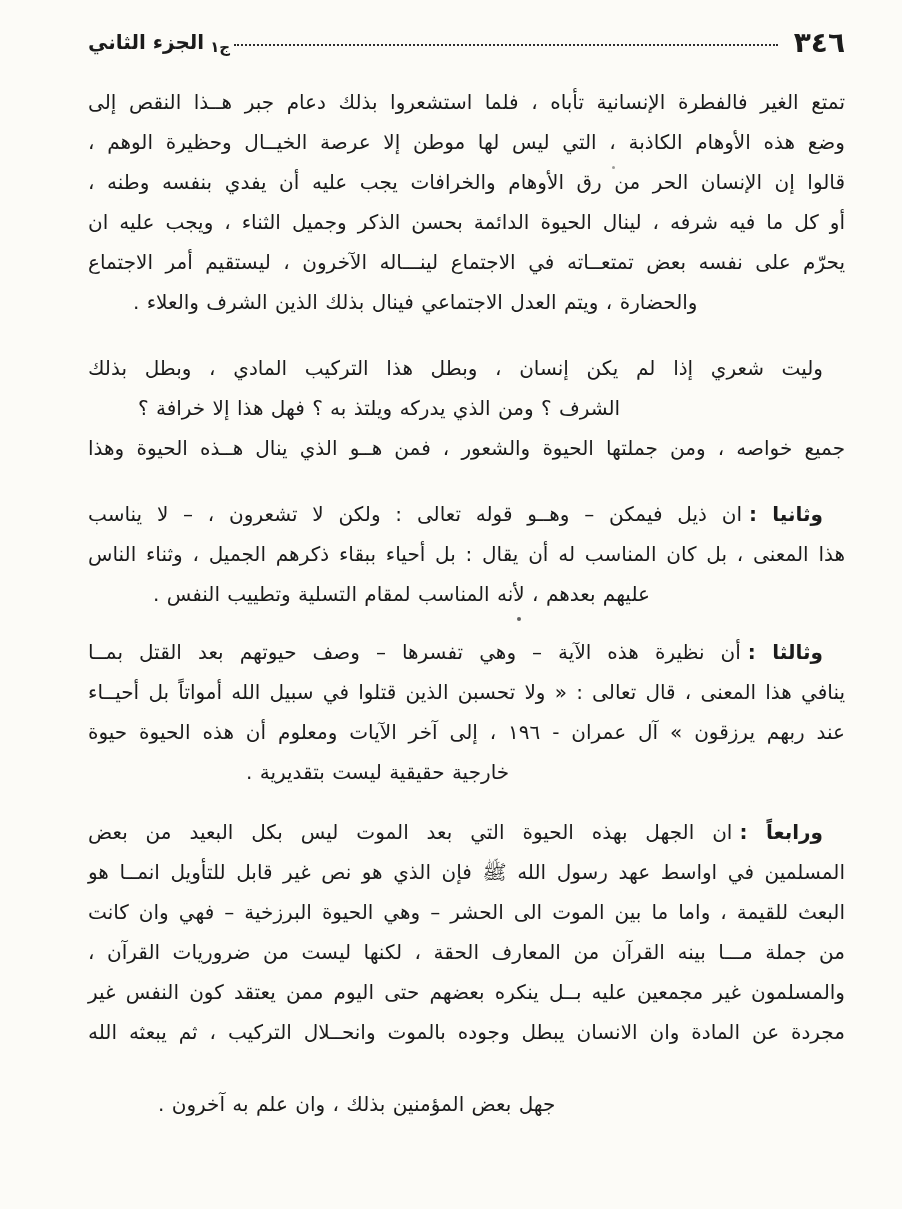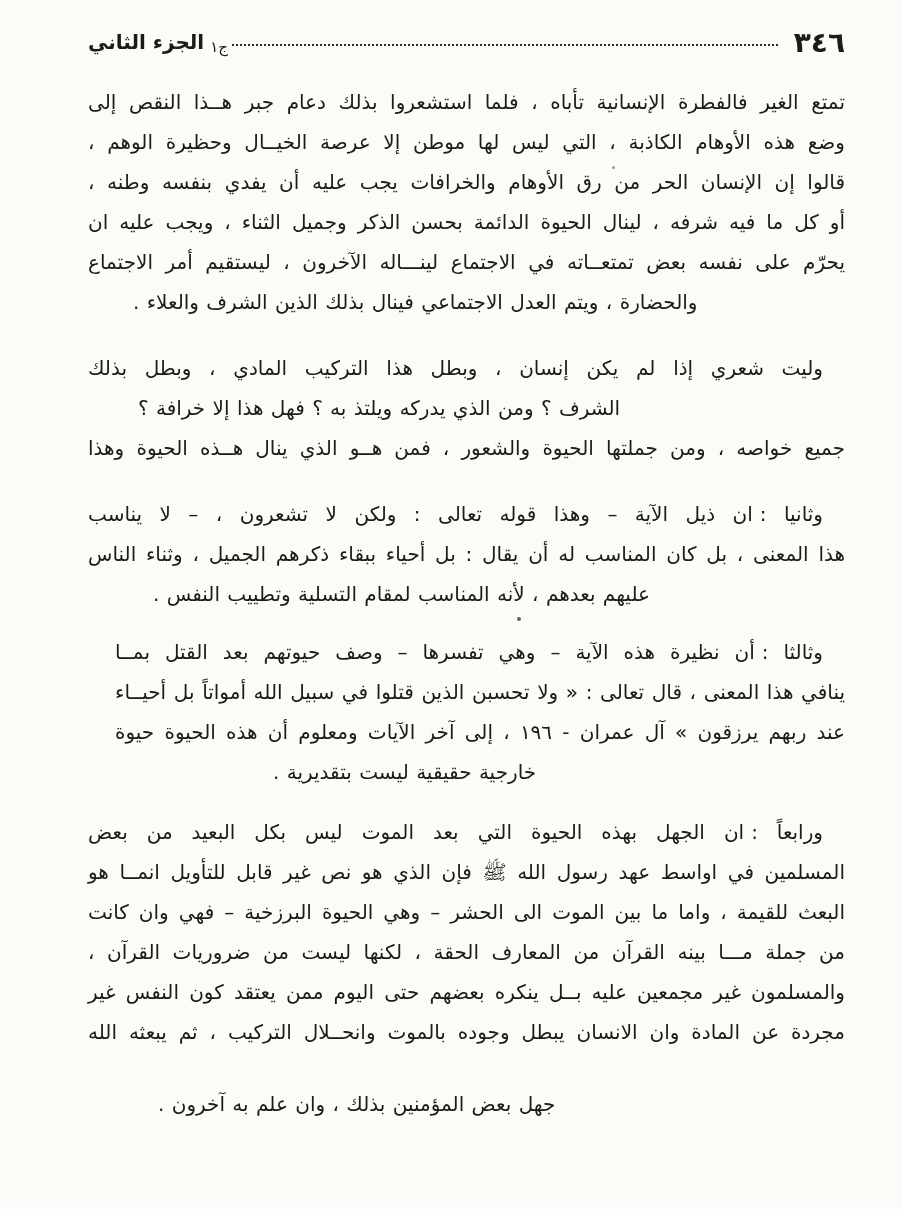--- a/index.html
+++ b/index.html
@@ -32,38 +32,38 @@
   .header-rule{
     flex:1;
     border-bottom:2px dotted #2b2b2b;
     height:0;
     margin:6px 10px 0 4px;
   }
   .volume{
     white-space:nowrap;
     display:flex;align-items:baseline;gap:6px;
   }
-  .volume-prefix{font-size:15px;font-weight:normal;position:relative;top:3px;}
+  .volume-prefix{font-size:15px;font-weight:bold;position:relative;top:3px;}
   .volume-title{font-size:20px;font-weight:bold;}
   
   .body-text{font-size:20px;line-height:40px;}
   .para{margin:0;}
   .line{
     text-align:justify;
     text-align-last:justify;
     word-spacing:1px;
     white-space:normal;
   }
   .line.indent{text-indent:22px;}
   .line.last{
     text-align:left;
     text-align-last:left;
     text-indent:0;
   }
-  .lead{font-weight:normal;margin-inline-end:7px;}
+  .lead{font-weight:bold;margin-inline-end:7px;}
   
   .speck{position:absolute;background:#3a3a3a;border-radius:50%;}
   .speck1{width:4px;height:4px;left:517px;top:617px;opacity:.8;}
   .speck2{width:3px;height:3px;left:612px;top:166px;opacity:.5;}
 </style>
 </head>
 <body>
 
 <div class="page">
 
@@ -88,27 +88,27 @@
     </div>
 
     <div class="para" style="margin-top:26px;">
       <div class="line indent">وليت شعري إذا لم يكن إنسان ، وبطل هذا التركيب المادي ، وبطل بذلك</div>
       <div class="line last" style="padding-left:50px;">الشرف ؟ ومن الذي يدركه ويلتذ به ؟ فهل هذا إلا خرافة ؟</div>
       <div class="line">جميع خواصه ، ومن جملتها الحيوة والشعور ، فمن هــو الذي ينال هــذه الحيوة وهذا</div>
     </div>
 
     <div class="para" style="margin-top:26px;">
       <div class="line indent">
-        <span class="lead">وثانيا :</span><span>ان ذيل الآية – وهذا قوله تعالى :  ولكن لا تشعرون ، – لا يناسب</span>
+        <span class="lead">وثانيا :</span><span>ان ذيل فيمكن – وهــو قوله تعالى :  ولكن لا تشعرون ، – لا يناسب</span>
       </div>
       <div class="line">هذا المعنى ، بل كان المناسب له أن يقال : بل أحياء ببقاء ذكرهم الجميل ، وثناء الناس</div>
       <div class="line last" style="padding-left:65px;">عليهم بعدهم ، لأنه المناسب لمقام التسلية وتطييب النفس .</div>
     </div>
 
-    <div class="para" style="margin-top:18px;margin-left:27px;">
+    <div class="para" style="margin-top:18px;">
       <div class="line indent">
         <span class="lead">وثالثا :</span><span>أن نظيرة هذه الآية – وهي تفسرها – وصف حيوتهم بعد القتل بمــا</span>
       </div>
       <div class="line">ينافي هذا المعنى ، قال تعالى : « ولا تحسبن الذين قتلوا في سبيل الله أمواتاً بل أحيــاء</div>
       <div class="line">عند ربهم يرزقون » آل عمران - ١٩٦ ، إلى آخر الآيات ومعلوم أن هذه الحيوة حيوة</div>
       <div class="line last" style="padding-left:158px;">خارجية حقيقية ليست بتقديرية .</div>
     </div>
 
     <div class="para" style="margin-top:20px;">
       <div class="line indent">

